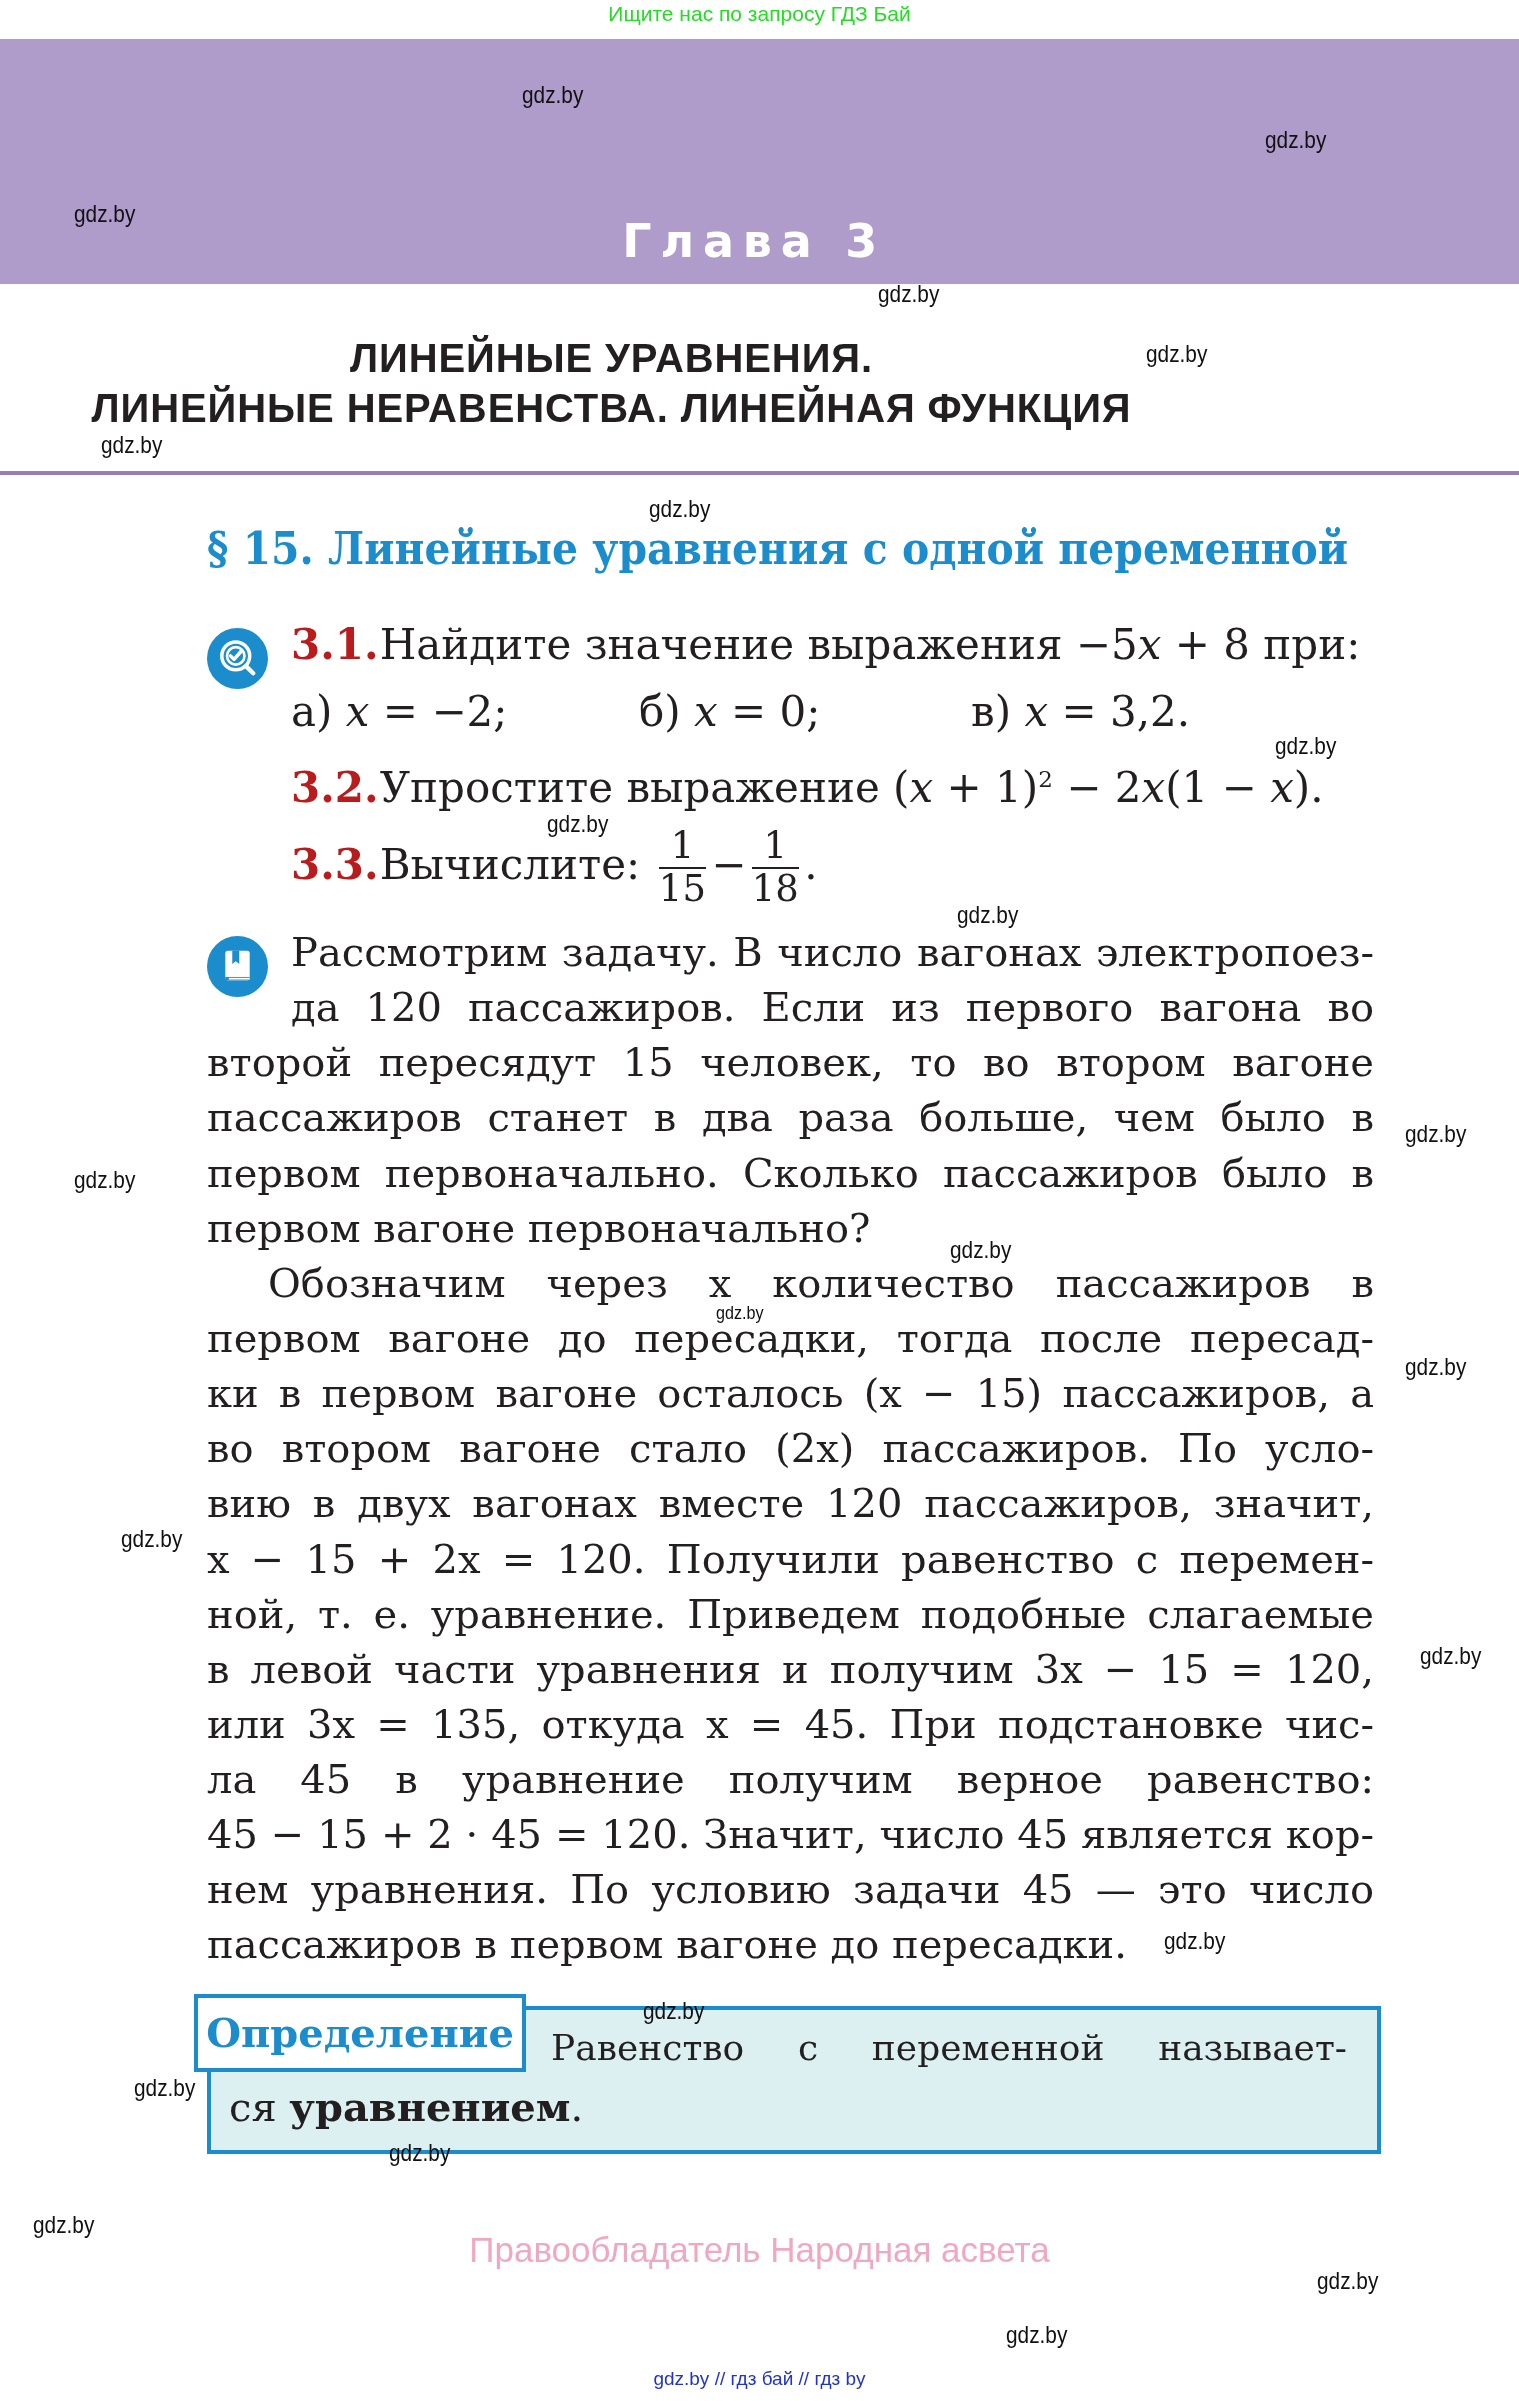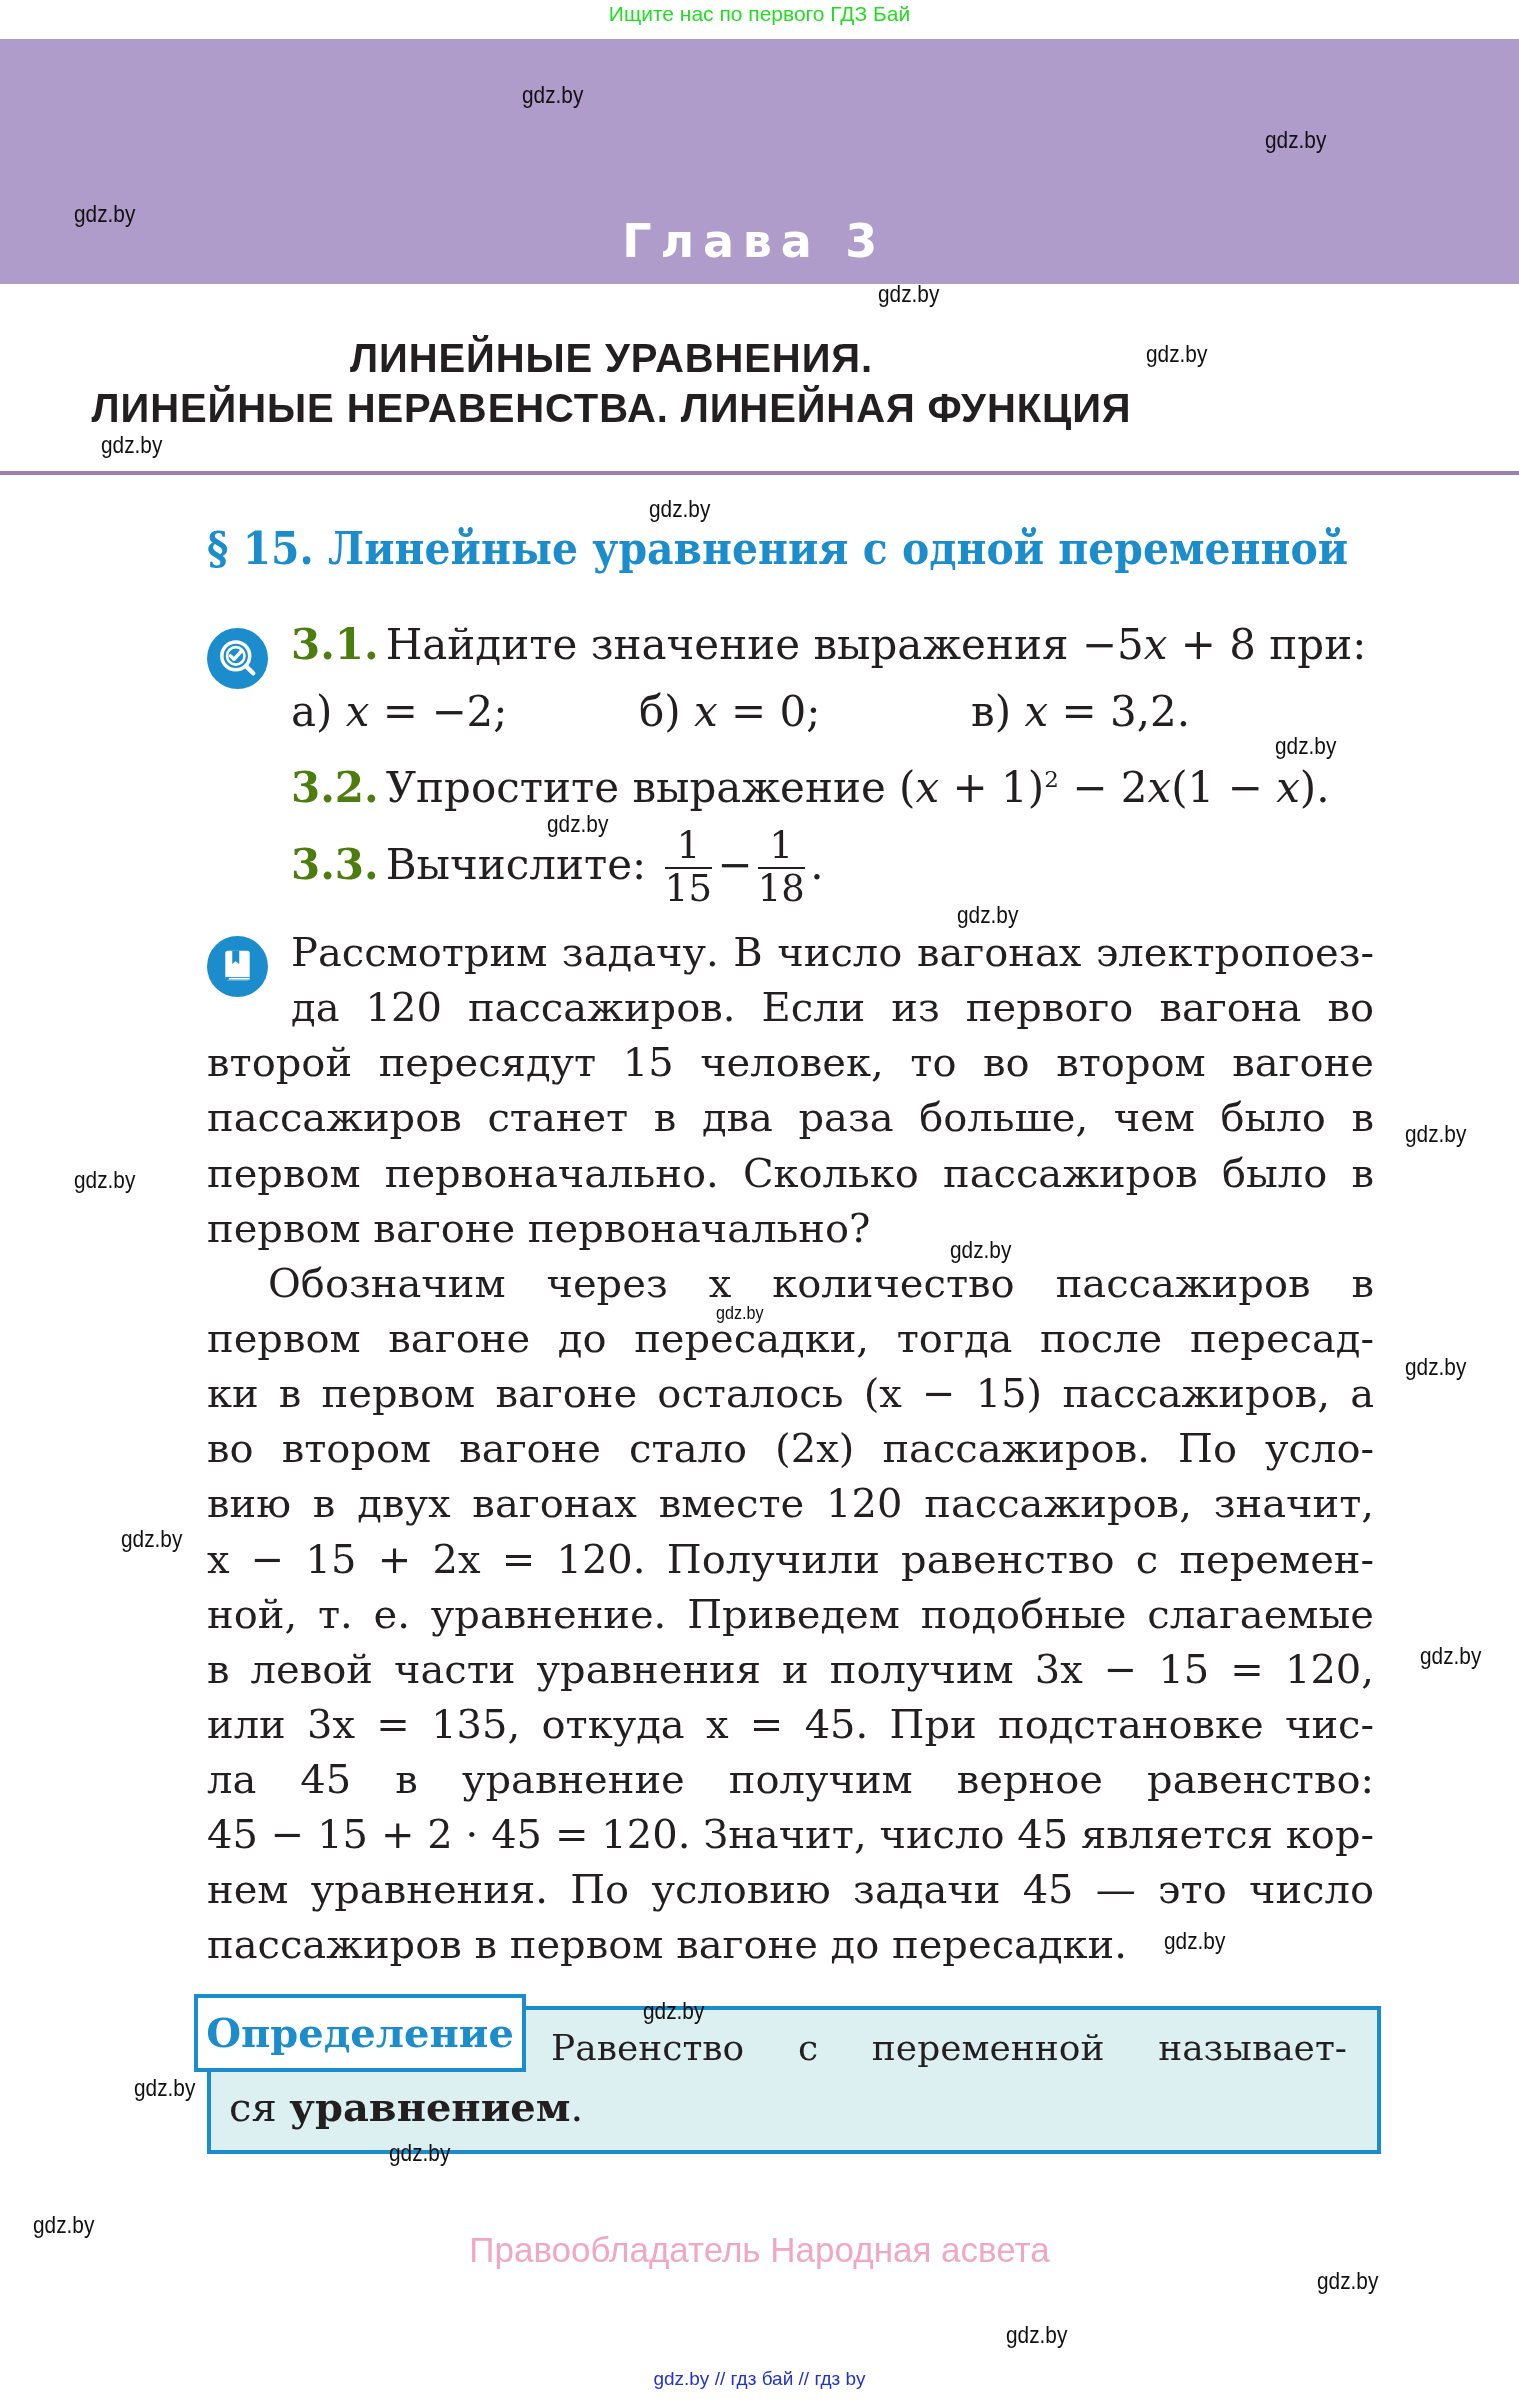--- a/index.html
+++ b/index.html
@@ -6,40 +6,40 @@
   body { width:1519px; height:2401px; position:relative; background:#ffffff; overflow:hidden; font-family:"DejaVu Serif", serif; color:#231f20; }
   .wm { position:absolute; font-family:"Liberation Sans", sans-serif; font-size:24.5px; color:#111; transform:scaleX(0.85); transform-origin:left top; white-space:nowrap; }
   .top-ad { position:absolute; top:1.8px; left:0; width:1519px; text-align:center; font-family:"Liberation Sans", sans-serif; font-size:21px; color:#22dd22; }
   .band { position:absolute; top:39px; left:0; width:1519px; height:245px; background:#b09ccb; }
   .chapter { position:absolute; top:214px; left:0; width:1519px; text-align:center; font-family:"DejaVu Sans", sans-serif; font-weight:bold; font-size:46px; letter-spacing:8.8px; color:#ffffff; padding-left:0; }
   .chapter span { display:inline-block; transform:translateX(-5.3px); }
   .subtitle { position:absolute; left:0; width:1223px; text-align:center; font-family:"Liberation Sans", sans-serif; font-weight:bold; font-size:40px; color:#231f20; letter-spacing:0.9px; }
   .rule { position:absolute; top:471px; left:0; width:1519px; height:4.4px; background:#9a7fb2; }
   .section { position:absolute; top:523px; left:207px; font-family:"DejaVu Serif", serif; font-weight:bold; font-size:44px; color:#1b8ccc; white-space:nowrap; transform:scaleX(0.93); transform-origin:left top; }
   .ex { position:absolute; left:291px; font-size:42px; white-space:nowrap; }
-  .ex .num { color:#4d7c0f; font-weight:bold; margin-right:7px; }
+  .ex .num { color:#b91c1c; font-weight:bold; margin-right:1px; }
   .ex i, .para i { font-style:italic; }
   .icon-circle { position:absolute; width:61px; height:61px; border-radius:50%; background:#1b8ccc; }
   .sub-row { position:absolute; top:687px; font-size:42px; white-space:nowrap; }
   .frac { display:inline-block; vertical-align:middle; text-align:center; font-size:37px; line-height:1.1; margin:0 5.3px; }
   .frac .n { display:block; border-bottom:2.6px solid #231f20; padding:0 5.3px; }
   .frac .d { display:block; }
   .para-line { position:absolute; left:207px; width:1167px; font-size:40px; line-height:55px; white-space:nowrap; text-align:justify; text-align-last:justify; }
   .para-line.last { text-align-last:left; }
   .def-box { position:absolute; left:207px; top:2006px; width:1166px; height:140px; background:#dcf0f2; border:4.4px solid #1b8ccc; }
   .def-label { position:absolute; left:194px; top:1994px; width:324px; height:70px; background:#ffffff; border:4.4px solid #1b8ccc; font-size:40px; color:#1b8ccc; font-weight:bold; text-align:center; line-height:70px; }
   .def-text1 { position:absolute; left:551px; top:2027px; width:796px; font-size:36px; white-space:nowrap; text-align:justify; text-align-last:justify; }
   .def-text2 { position:absolute; left:229px; top:2083px; font-size:40px; white-space:nowrap; }
   .copyright { position:absolute; top:2230px; left:0; width:1519px; text-align:center; font-family:"Liberation Sans", sans-serif; font-size:35px; color:#f0a8c0; }
   .footer { position:absolute; top:2368px; left:0; width:1519px; text-align:center; font-family:"Liberation Sans", sans-serif; font-size:19px; color:#2233cc; }
 </style>
 </head>
 <body>
 
-<div class="top-ad">Ищите нас по первого ГДЗ Бай</div>
+<div class="top-ad">Ищите нас по запросу ГДЗ Бай</div>
 
 <div class="band"></div>
 <div class="chapter"><span>Глава 3</span></div>
 
 <div class="subtitle" style="top:336px;">ЛИНЕЙНЫЕ УРАВНЕНИЯ.</div>
 <div class="subtitle" style="top:386px;">ЛИНЕЙНЫЕ НЕРАВЕНСТВА. ЛИНЕЙНАЯ ФУНКЦИЯ</div>
 <div class="rule"></div>
 
 <div class="section">§ 15. Линейные уравнения с одной переменной</div>
 

